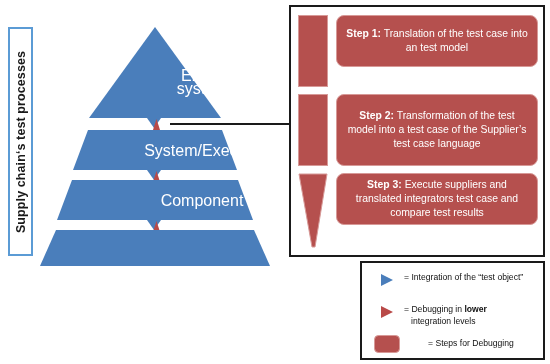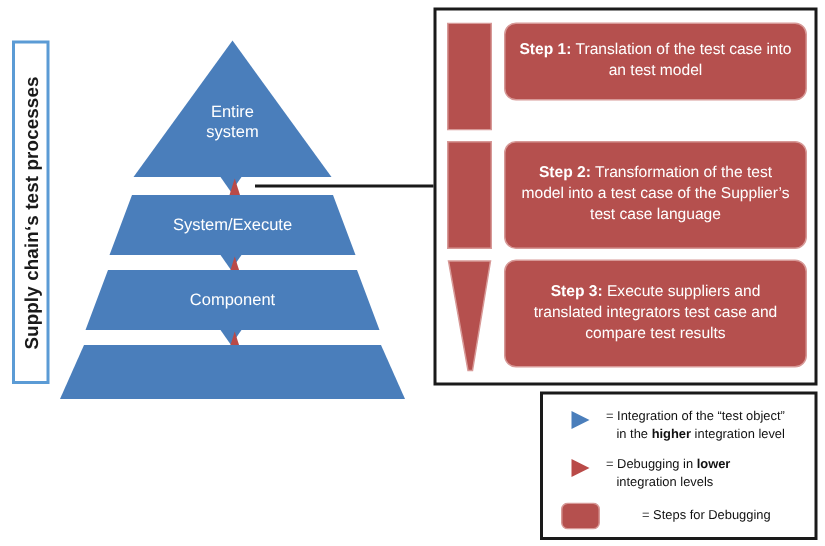--- a/index.html
+++ b/index.html
@@ -58,23 +58,24 @@
   .pyr-level svg {
     display: block;
     overflow: visible;
   }
   .pyr-caption {
     position: absolute;
     left: 0;
     width: 260px;
     text-align: center;
     color: #ffffff;
-    font-size: 11px;
+    font-size: 16px;
     line-height: 13px;
     pointer-events: none;
+    padding-left: 47px;
   }
 
   
   .arrow-pair {
     position: absolute;
     width: 36px;
     height: 15px;
   }
   .arrow-pair svg { display: block; }
 
@@ -262,38 +263,37 @@
         <span><b>Step 2:</b><span> Transformation of the test model into a test case of the Supplier’s test case language</span></span>
       </div>
     </div>
 
     <div class="step-row" style="top:166px; height:76px;">
       <div class="step-marker">
         <svg width="30" height="76" viewBox="0 0 30 76">
           <polygon points="1,1 29,1 17,74 14,74" fill="#b5504e" stroke="#d79997" stroke-width="1"></polygon>
         </svg>
       </div>
-      <div class="step-box" style="height:72px; align-self:flex-start;justify-content:center;">
+      <div class="step-box" style="height:52px; align-self:flex-start;justify-content:center;">
         <span><b>Step 3:</b><span> Execute suppliers and translated integrators test case and compare test results</span></span>
       </div>
     </div>
 
   </div>
 
   <div id="legend-frame">
 
     <div class="legend-row" style="top:9px;">
       <div class="legend-glyph">
         <svg width="16" height="14" viewBox="0 0 16 14">
           <polygon points="2,1 14,7 2,13" fill="#4a7ebb"></polygon>
         </svg>
       </div>
       <div class="legend-text">
         <span>= Integration of the “test object”</span>
-        <span class="legend-indent"><span>in the </span><b>higher</b><span> integration level</span></span>
       </div>
     </div>
 
     <div class="legend-row" style="top:41px;">
       <div class="legend-glyph">
         <svg width="16" height="14" viewBox="0 0 16 14">
           <polygon points="2,1 14,7 2,13" fill="#b94a48"></polygon>
         </svg>
       </div>
       <div class="legend-text">

